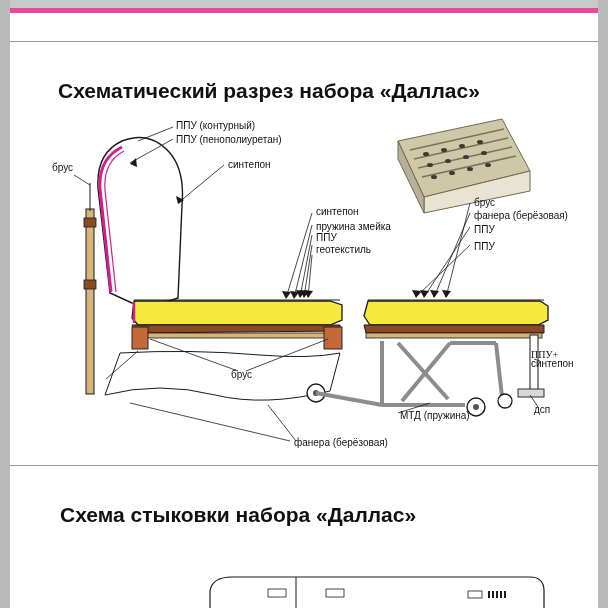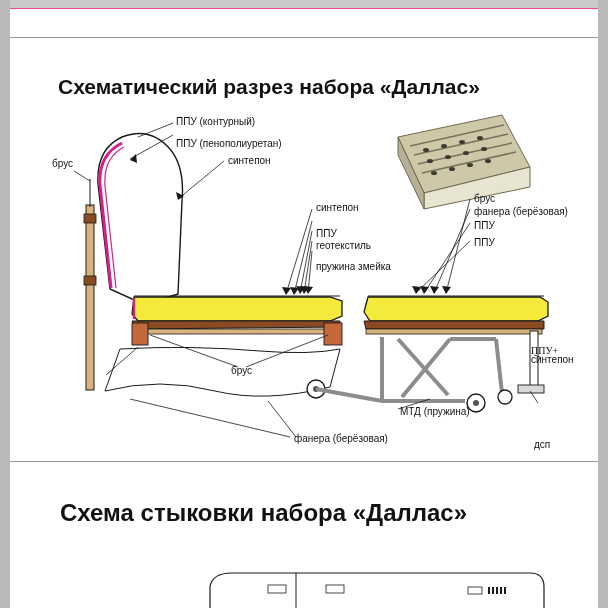--- a/index.html
+++ b/index.html
@@ -35,21 +35,21 @@
     height: 8px;
     background: #c9c9c9;
   }
   .sheet {
     position: absolute;
     left: 10px;
     right: 10px;
     top: 8px;
     bottom: 0;
     background: #ffffff;
-    border-top: 1px solid #ec4899;
+    border-top: 5px solid #ec4899;
     overflow: hidden;
   }
   .hr-top {
     position: absolute;
     left: 0; right: 0; top: 28px;
     height: 1px;
     background: #9a9a9a;
   }
   .hr-mid {
     position: absolute;
@@ -64,21 +64,21 @@
     white-space: nowrap;
   }
   #title1 {
     left: 48px;
     top: 66px;
     font-size: 21px;
   }
   #title2 {
     left: 50px;
     top: 490px;
-    font-size: 24px;
+    font-size: 21px;
   }
   .lbl {
     position: absolute;
     font-size: 10px;
     color: #111;
     white-space: nowrap;
     line-height: 9px;
   }
   svg.diagram {
     position: absolute;
@@ -239,38 +239,38 @@
         <polygon points="436,285 432,277 441,278"></polygon>
         <polygon points="424,285 420,277 429,278"></polygon>
         <polygon points="414,285 410,277 419,278"></polygon>
         <polygon points="406,285 402,277 411,278"></polygon>
         <polygon points="120,151 126,145 127,154"></polygon>
         <polygon points="168,191 166,183 174,187"></polygon>
       </g>
     </svg>
 
     <div class="lbl" style="left:166px; top:108px;">ППУ (контурный)</div>
-    <div class="lbl" style="left:166px; top:122px;margin-top:8px;">ППУ (пенополиуретан)</div>
+    <div class="lbl" style="left:166px; top:122px;">ППУ (пенополиуретан)</div>
     <div class="lbl" style="left:218px; top:147px;">синтепон</div>
     <div class="lbl" style="left:42px; top:150px;">брус</div>
 
     <div class="lbl" style="left:306px; top:194px;">синтепон</div>
-    <div class="lbl" style="left:306px; top:209px;margin-top:44px;">пружина змейка</div>
+    <div class="lbl" style="left:306px; top:209px;">пружина змейка</div>
     <div class="lbl" style="left:306px; top:220px;">ППУ</div>
     <div class="lbl" style="left:306px; top:232px;">геотекстиль</div>
 
     <div class="lbl" style="left:464px; top:185px;">брус</div>
     <div class="lbl" style="left:464px; top:198px;">фанера (берёзовая)</div>
     <div class="lbl" style="left:464px; top:212px;">ППУ</div>
     <div class="lbl" style="left:464px; top:229px;">ППУ</div>
 
     <div class="lbl" style="left:221px; top:357px;">брус</div>
     <div class="lbl" style="left:284px; top:425px;">фанера (берёзовая)</div>
     <div class="lbl" style="left:390px; top:398px;">МТД (пружина)</div>
-    <div class="lbl" style="left:524px; top:392px;margin-top:39px;">дсп</div>
+    <div class="lbl" style="left:524px; top:392px;">дсп</div>
     <div class="lbl" style="left:521px; top:337px;font-family:Liberation Serif, serif;">ППУ+</div>
     <div class="lbl" style="left:521px; top:346px;">синтепон</div>
 
     <svg style="position:absolute; left:0; top:560px; width:588px; height:48px;" viewBox="0 0 588 48">
       <path d="M200 46 L200 18 Q202 4 222 4 L520 4 Q534 4 534 18 L534 46" fill="#ffffff" stroke="#1a1a1a" stroke-width="1.2"></path>
       <line x1="286" y1="4" x2="286" y2="46" stroke="#1a1a1a" stroke-width="1"></line>
       <rect x="258" y="16" width="18" height="8" fill="#ffffff" stroke="#1a1a1a" stroke-width="0.8"></rect>
       <rect x="316" y="16" width="18" height="8" fill="#ffffff" stroke="#1a1a1a" stroke-width="0.8"></rect>
       <rect x="458" y="18" width="14" height="7" fill="#ffffff" stroke="#1a1a1a" stroke-width="0.8"></rect>
       <g fill="#1a1a1a">

